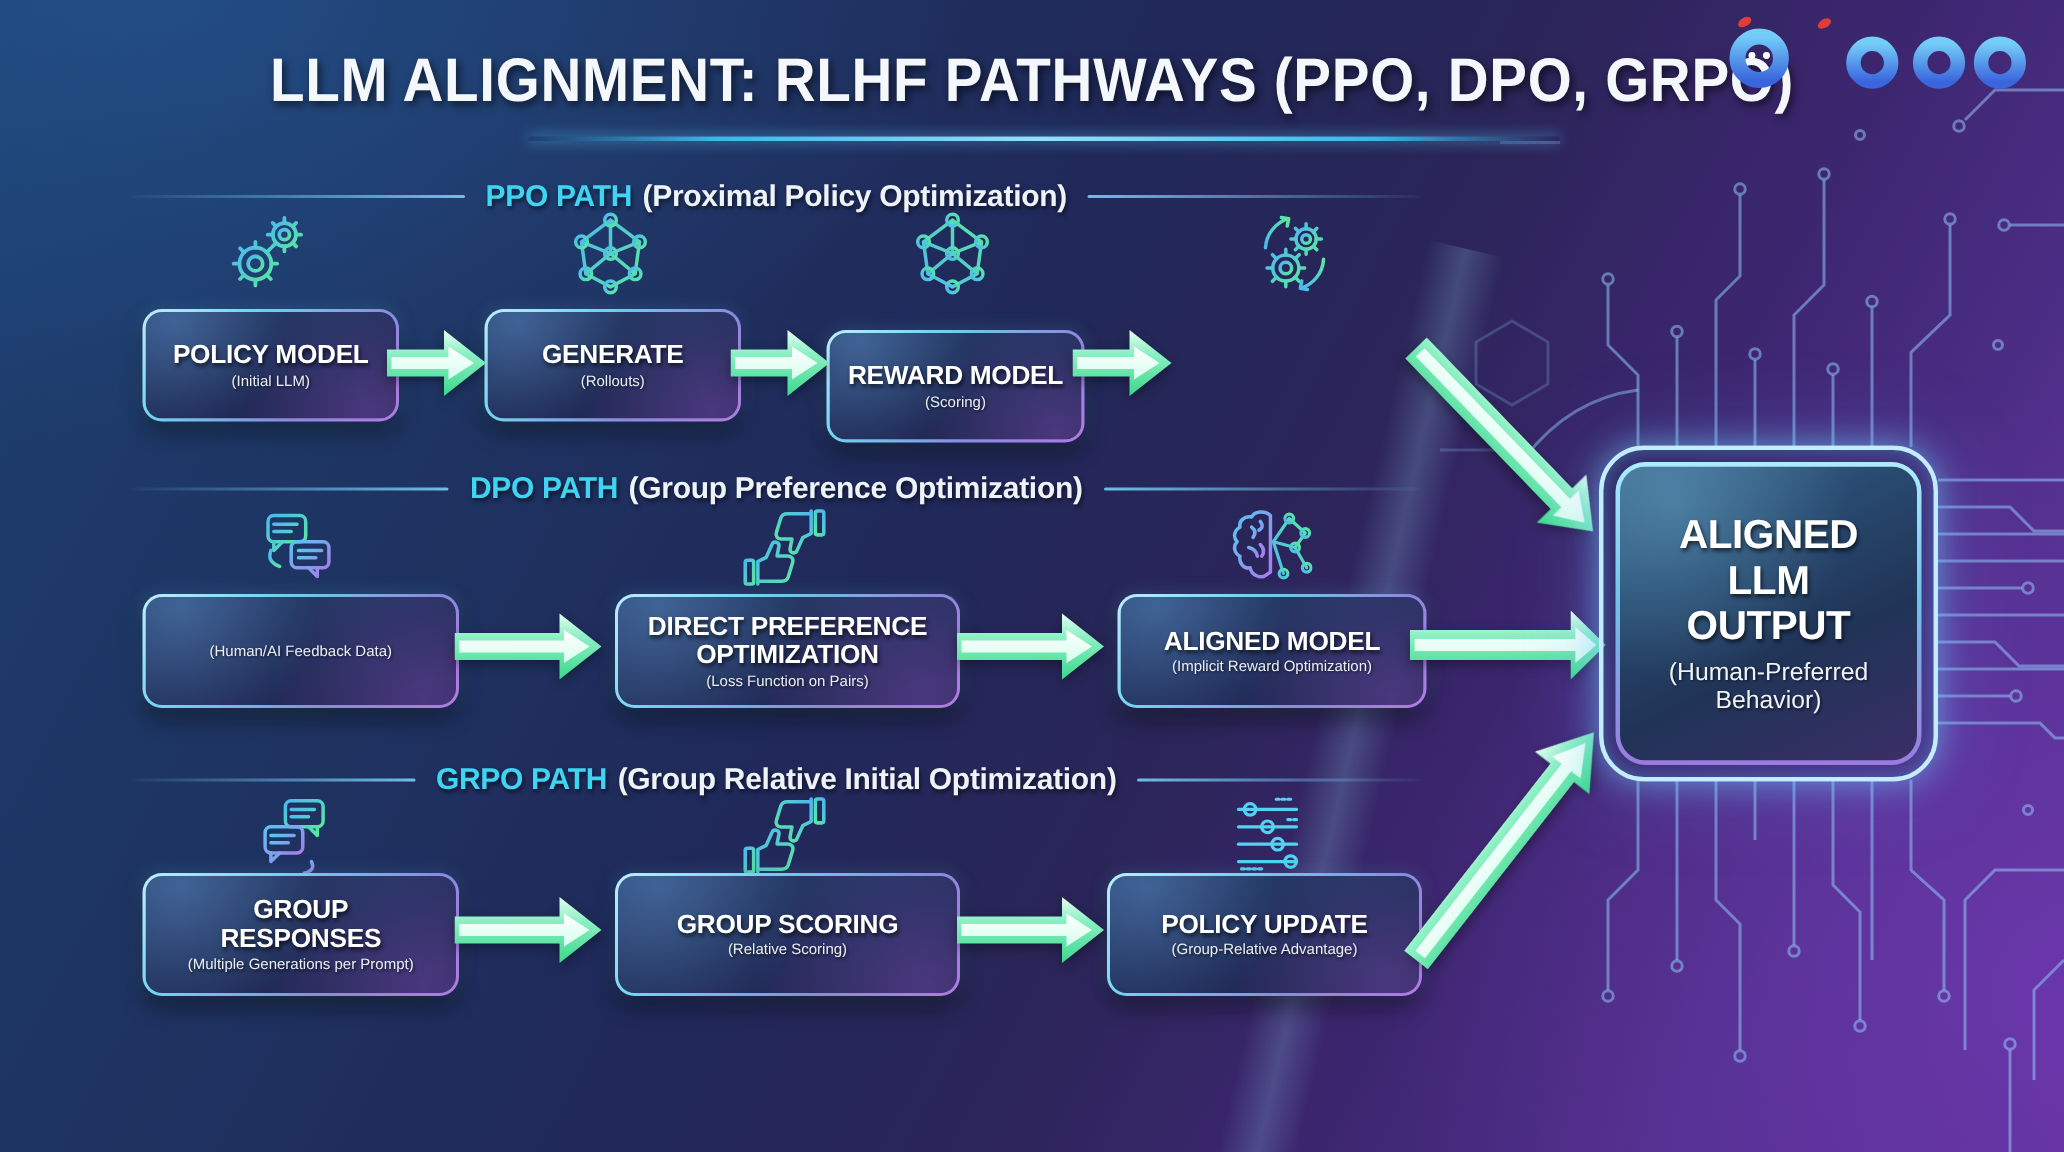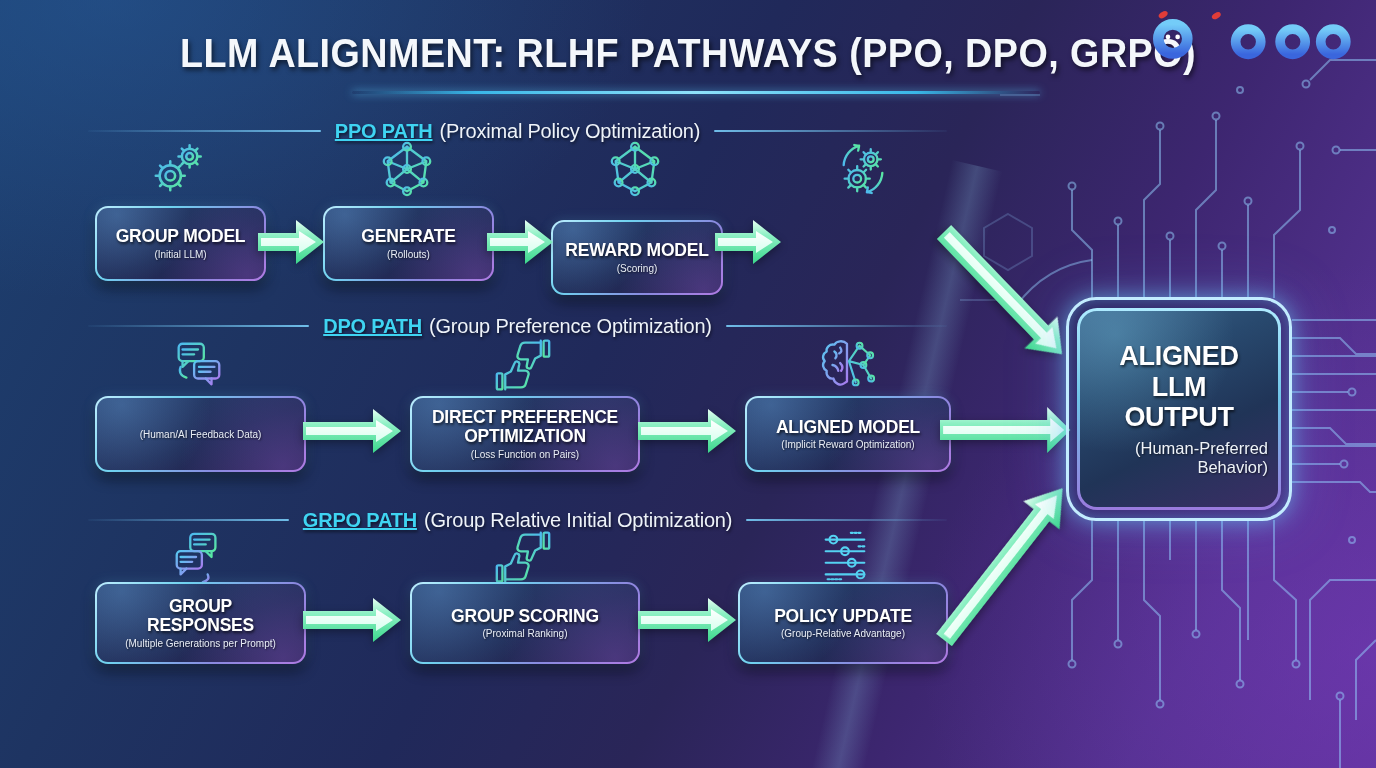--- a/index.html
+++ b/index.html
@@ -23,22 +23,22 @@
     left:352px;top:91px;width:688px;height:3px;border-radius:2px;
     background:linear-gradient(90deg,rgba(57,183,232,0),#39b7e8 18%,#8fe2fa 50%,#39b7e8 82%,rgba(57,183,232,0));
     box-shadow:0 0 9px rgba(90,195,245,.8);
   }
   
   .path-header{display:flex;align-items:center;gap:14px;height:28px;}
   .hline{flex:1;height:2px;border-radius:1px;}
   .hline-l{background:linear-gradient(90deg,rgba(90,180,235,.05),rgba(120,205,248,.9));}
   .hline-r{background:linear-gradient(270deg,rgba(90,180,235,.05),rgba(120,205,248,.9));}
   .path-title{white-space:nowrap;font-size:20px;letter-spacing:-.2px;text-shadow:1px 2px 3px rgba(0,0,0,.55);}
-  .path-name{color:#3fd4f2;font-weight:800;margin-right:7px;text-decoration:underline;}
-  .path-sub{color:#eef3f9;font-weight:400;}
+  .path-name{color:#3fd4f2;font-weight:800;margin-right:7px;}
+  .path-sub{color:#eef3f9;font-weight:700;}
   
   .step-box{
     border-radius:13px;padding:2px;
     background:linear-gradient(135deg,#bfeeff 0%,#6fd2ef 32%,#8a8ae0 68%,#b07ae2 100%);
     box-shadow:0 7px 14px rgba(0,0,0,.45),0 0 12px rgba(110,200,255,.22);
   }
   .step-inner{
     width:100%;height:100%;border-radius:11px;box-sizing:border-box;
     display:flex;flex-direction:column;justify-content:center;align-items:center;
     text-align:center;padding:4px 12px;
@@ -65,21 +65,21 @@
   }
   .chip-core{
     width:100%;height:100%;box-sizing:border-box;border-radius:17px;
     display:flex;flex-direction:column;justify-content:center;align-items:center;text-align:center;
     padding:2px 10px;
     background:
       radial-gradient(circle at 18% 12%, rgba(120,200,230,.35), transparent 50%),
       linear-gradient(155deg,#3c648b 0%,#28496e 32%,#203457 62%,#3b2e66 100%);
   }
   .chip-title span{display:block;font-size:27px;font-weight:800;color:#ffffff;line-height:1.14;letter-spacing:-.3px;text-shadow:1px 2px 3px rgba(0,0,0,.65);}
-  .chip-sub{font-size:16.5px;color:#eef3f9;line-height:1.15;margin-top:6px;text-shadow:1px 1px 2px rgba(0,0,0,.6);text-align:right;}
+  .chip-sub{font-size:16.5px;color:#eef3f9;line-height:1.15;margin-top:6px;text-shadow:1px 1px 2px rgba(0,0,0,.6);}
   
   .swoosh{
     left:952px;top:160px;width:52px;height:690px;transform:rotate(13deg);transform-origin:top left;
     background:linear-gradient(90deg,rgba(150,215,255,0),rgba(160,225,255,.20),rgba(150,215,255,0));
   }
 </style>
 </head>
 <body>
 
 <div class="stage">
@@ -265,21 +265,21 @@
       <path d="M33,40 37,40 M30.4,46.4 33.2,49.2 M24,49 24,53 M17.6,46.4 14.8,49.2 M15,40 11,40 M17.6,33.6 14.8,30.8 M24,31 24,27 M30.4,33.6 33.2,30.8"></path>
     </g>
     <g fill="none" stroke="url(#icoGC)" stroke-width="2.4" stroke-linecap="round">
       <path d="M10,26 A22,22 0 0 1 26,6 M26,6 21,5.2 M26,6 25,11"></path>
       <path d="M50,34 A22,22 0 0 1 34,54 M34,54 39,54.8 M34,54 35,49"></path>
     </g>
   </svg>
 
   <div class="abs step-box" style="left:95px;top:206px;width:167px;height:71px">
     <div class="step-inner">
-      <div class="step-title">GROUP MODEL</div>
+      <div class="step-title">POLICY MODEL</div>
       <div class="step-sub">(Initial LLM)</div>
     </div>
   </div>
   <div class="abs step-box" style="left:323px;top:206px;width:167px;height:71px">
     <div class="step-inner">
       <div class="step-title">GENERATE</div>
       <div class="step-sub">(Rollouts)</div>
     </div>
   </div>
   <div class="abs step-box" style="left:551px;top:220px;width:168px;height:71px">
@@ -408,21 +408,21 @@
 
   <div class="abs step-box narrow" style="left:95px;top:582px;width:207px;height:78px">
     <div class="step-inner">
       <div class="step-title">GROUP RESPONSES</div>
       <div class="step-sub">(Multiple Generations per Prompt)</div>
     </div>
   </div>
   <div class="abs step-box" style="left:410px;top:582px;width:226px;height:78px">
     <div class="step-inner">
       <div class="step-title">GROUP SCORING</div>
-      <div class="step-sub">(Proximal Ranking)</div>
+      <div class="step-sub">(Relative Scoring)</div>
     </div>
   </div>
   <div class="abs step-box narrow" style="left:738px;top:582px;width:206px;height:78px">
     <div class="step-inner">
       <div class="step-title">POLICY UPDATE</div>
       <div class="step-sub">(Group-Relative Advantage)</div>
     </div>
   </div>
 
   <svg class="abs flow-arrow" style="left:303px;top:592px" width="100" height="56" viewBox="0 0 100 56">

